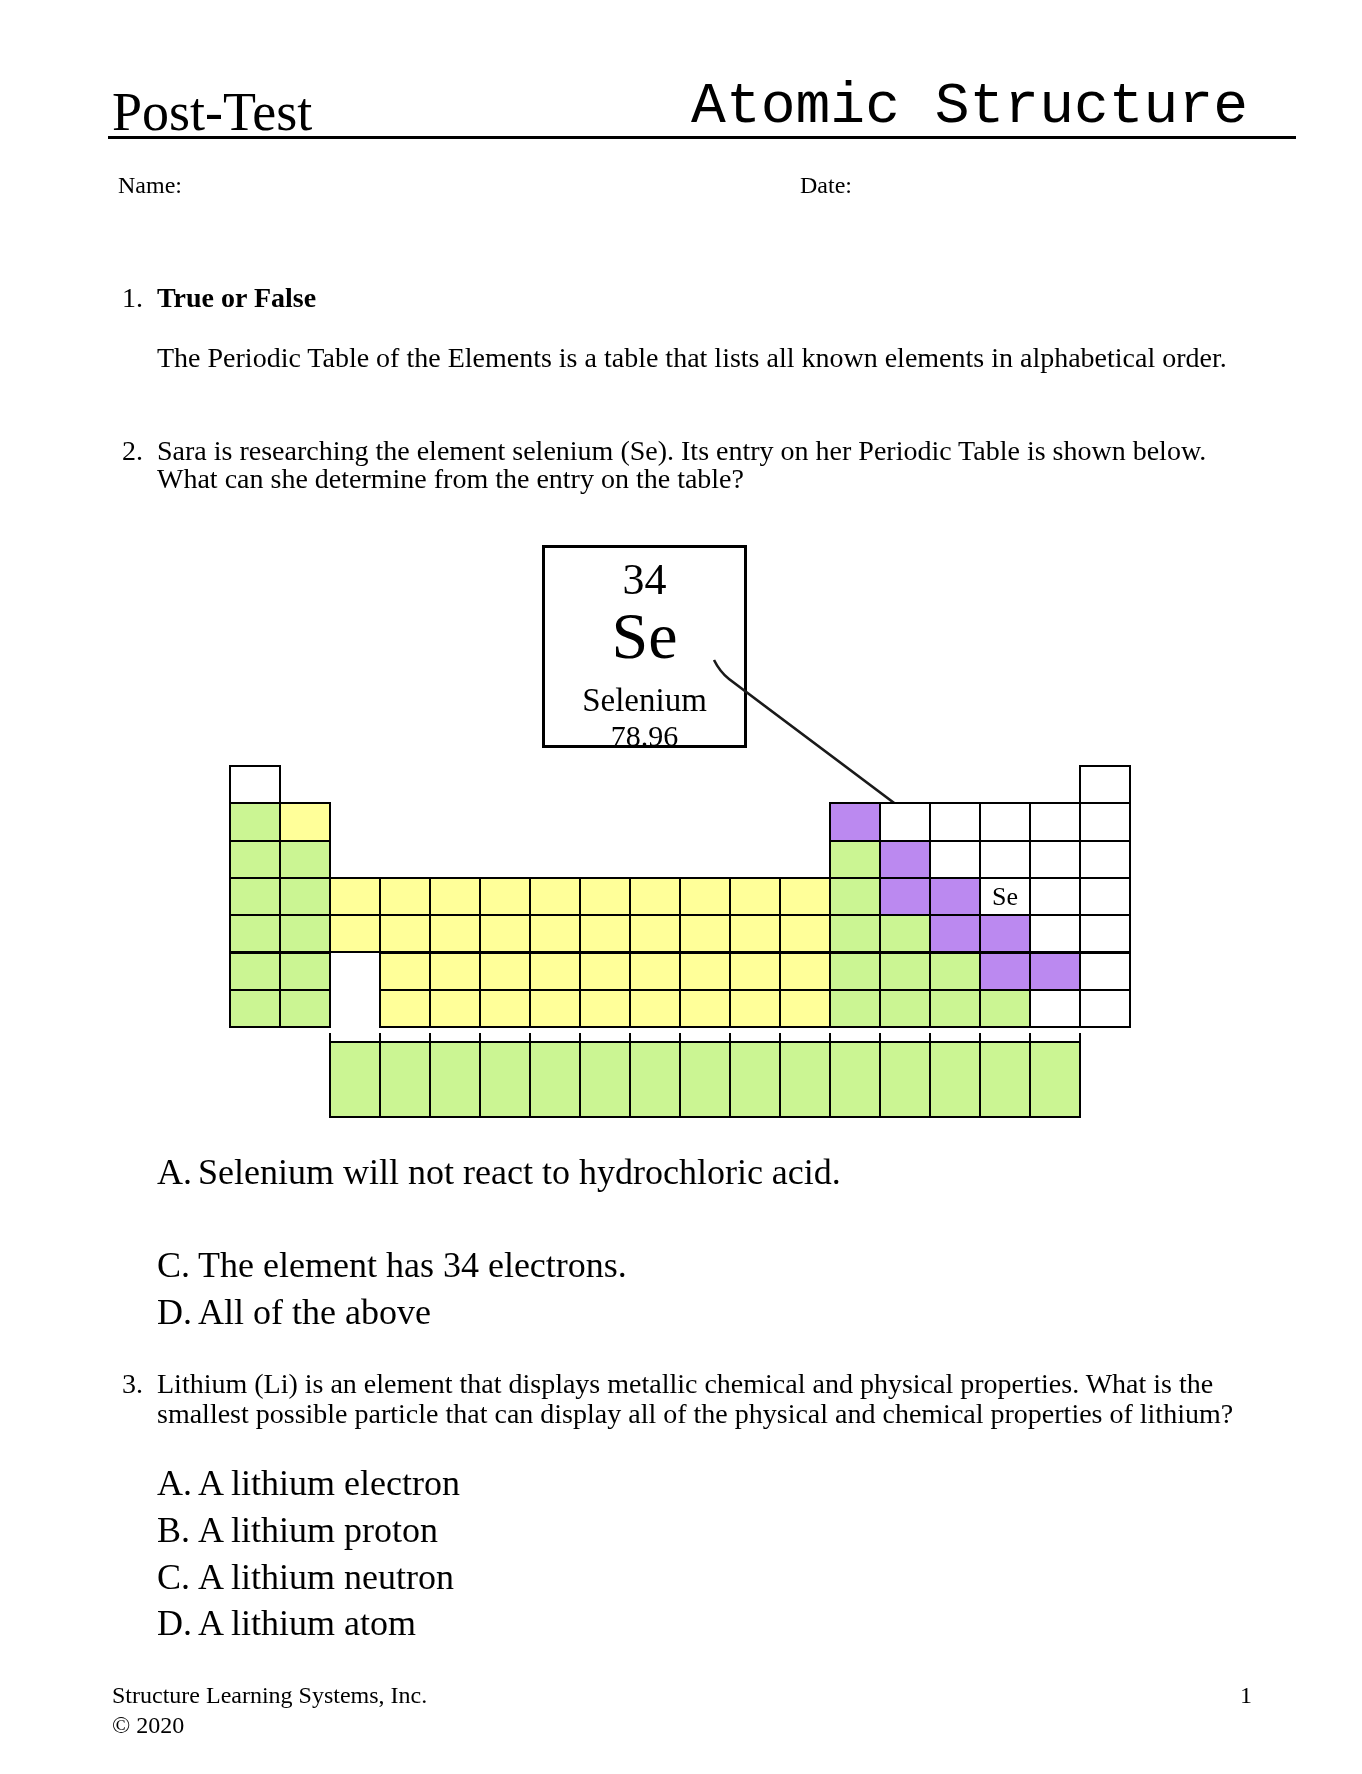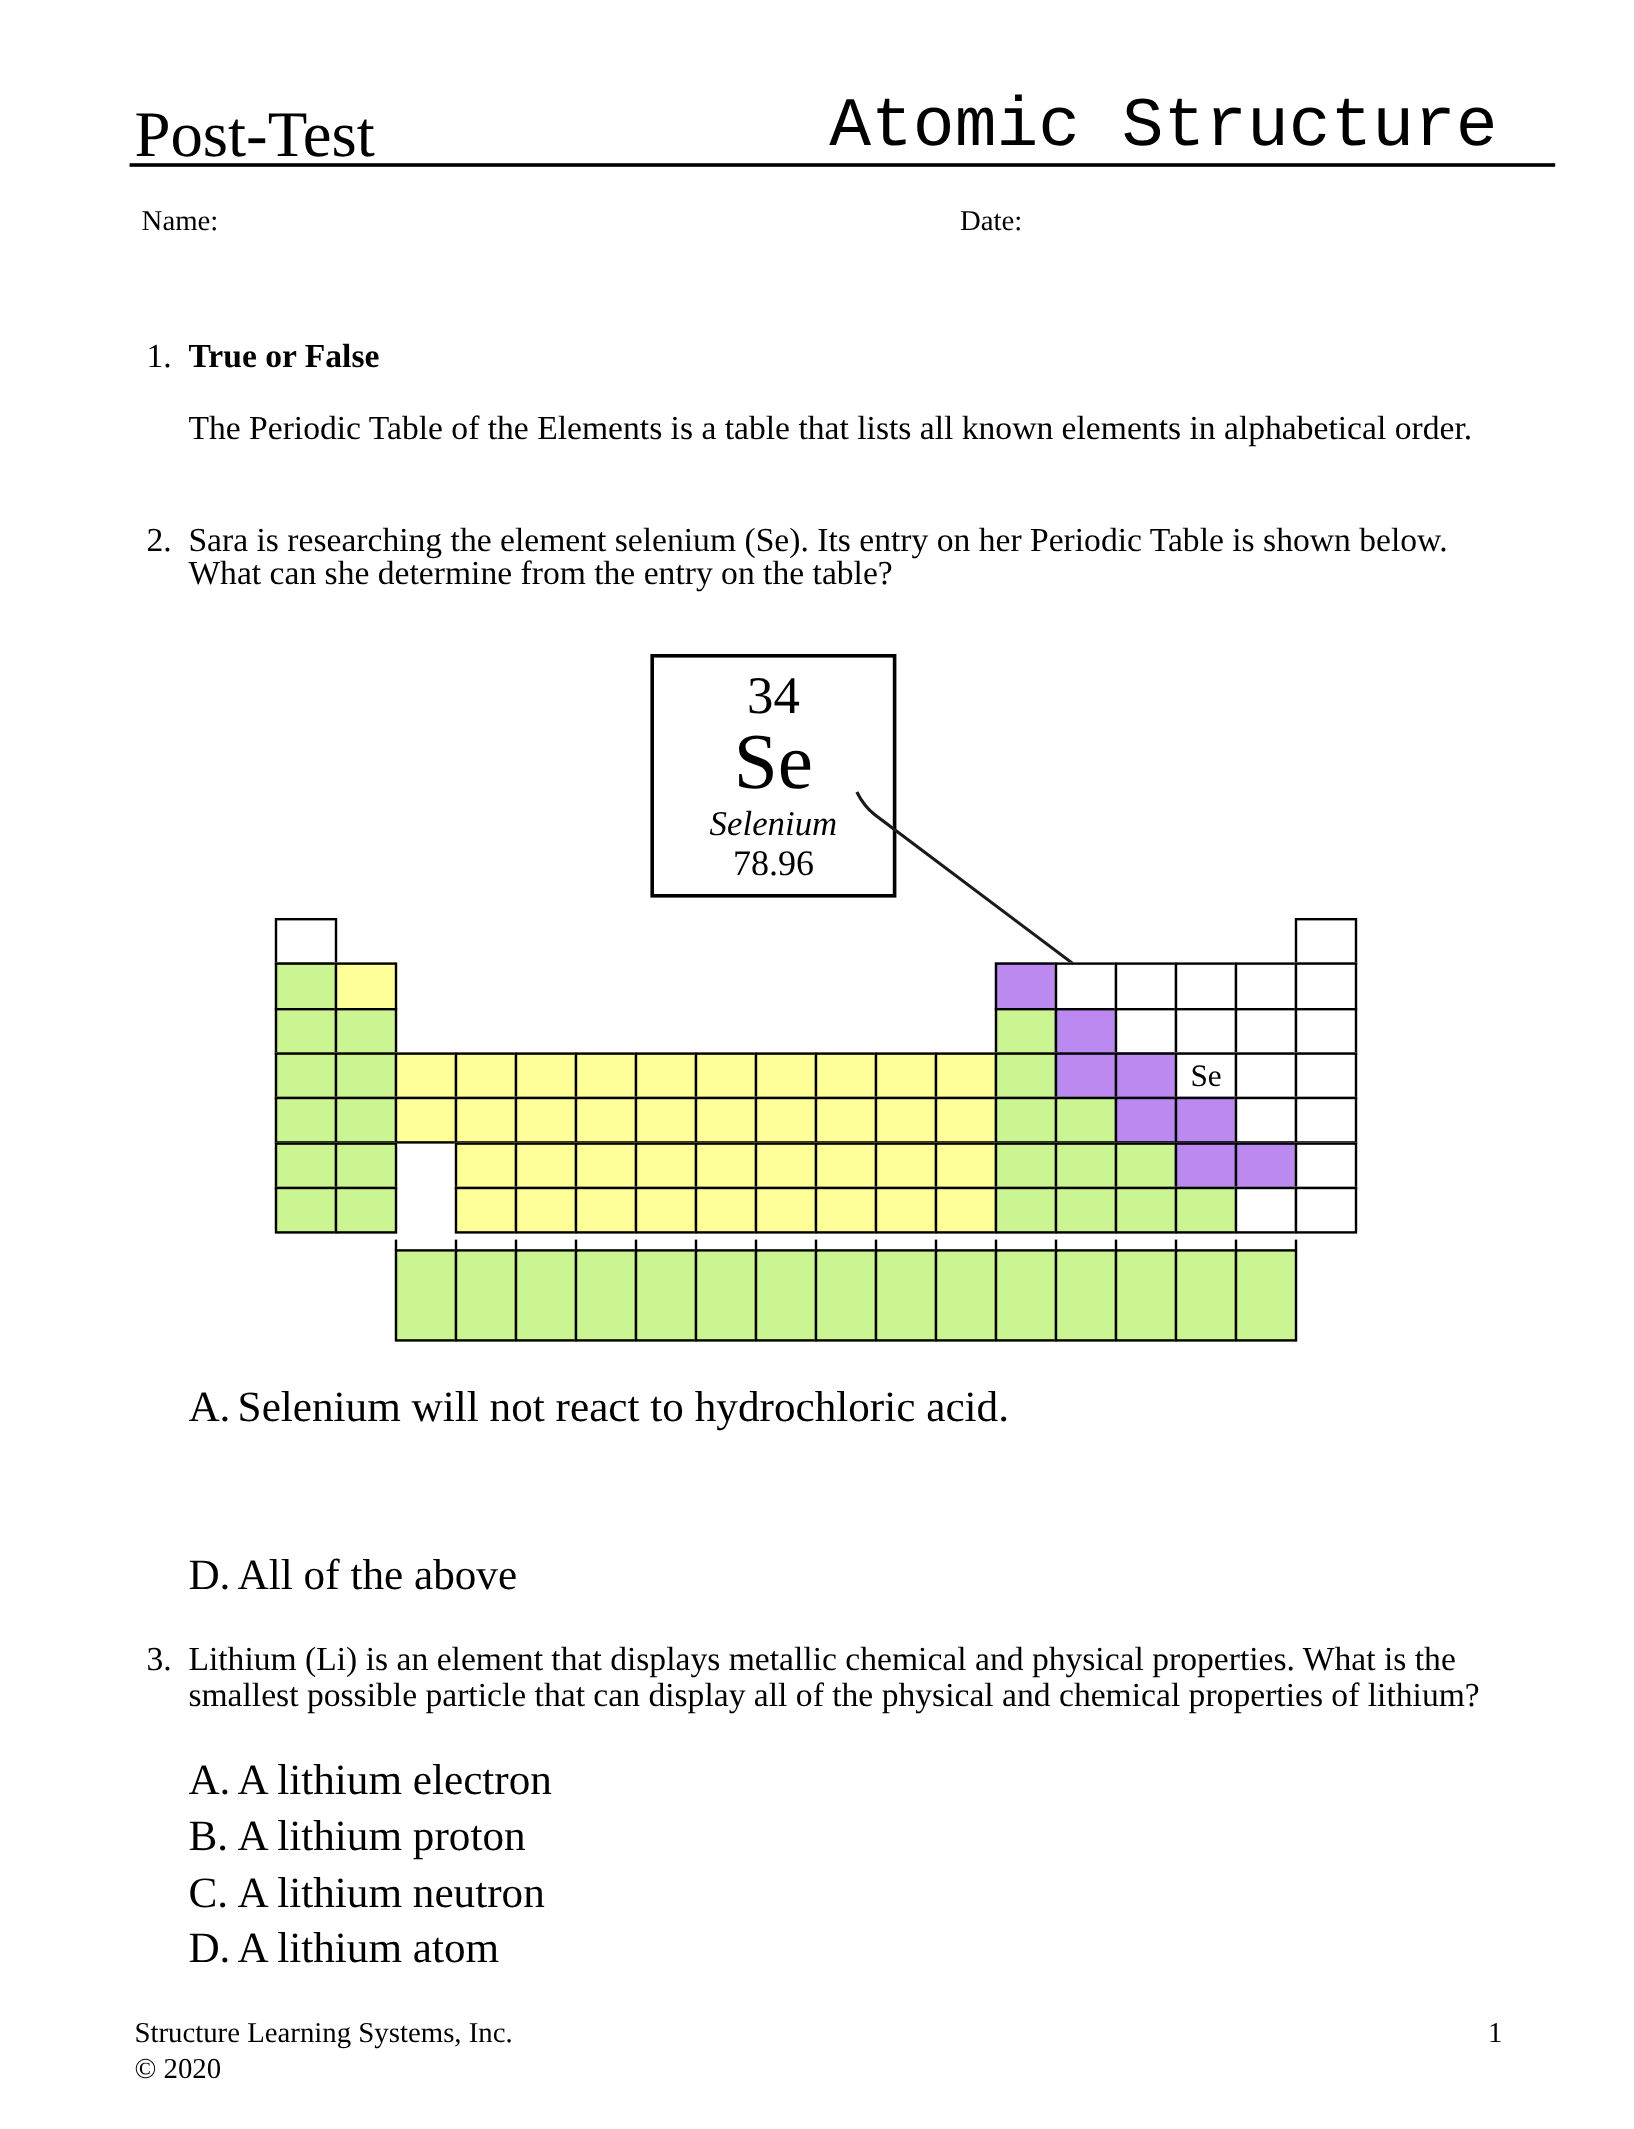--- a/index.html
+++ b/index.html
@@ -12,21 +12,21 @@
   .label-sm{font-size:24px;line-height:1;}
   .bold{font-weight:bold;}
   .qnum{position:absolute;left:122px;font-size:28px;line-height:1;}
   .qline{position:absolute;left:157px;font-size:28px;line-height:1;}
   .opt{position:absolute;left:157px;font-size:36px;line-height:1;white-space:pre;}
   .opt-label{display:inline-block;width:41px;}
   
   .card{position:absolute;left:542px;top:545px;width:205px;height:203px;border:3px solid #000;box-sizing:border-box;text-align:center;}
   .card .num{font-size:44px;line-height:1;margin-top:10px;}
   .card .sym{font-size:66px;line-height:1;margin-top:1px;}
-  .card .nm{font-size:29px;line-height:1.05;margin-top:3px;font-style:italic;}
+  .card .nm{font-size:33px;line-height:1.05;margin-top:14px;}
   .card .mass{font-size:30px;line-height:1;margin-top:3px;}
   
   .pt-cell{position:absolute;border:2px solid #000;box-sizing:border-box;display:flex;align-items:center;justify-content:center;}
   .pt-se-label{font-size:26px;line-height:1;}
   .pt-tick{position:absolute;width:2px;height:9px;background:#000;}
   .footer-txt{font-size:24px;line-height:1;}
   svg.overlay{position:absolute;left:0;top:0;pointer-events:none;}
 </style>
 </head>
 <body>
@@ -177,20 +177,21 @@
       <div class="pt-tick" style="left: 779px; top: 1033px;"></div>
       <div class="pt-tick" style="left: 829px; top: 1033px;"></div>
       <div class="pt-tick" style="left: 879px; top: 1033px;"></div>
       <div class="pt-tick" style="left: 929px; top: 1033px;"></div>
       <div class="pt-tick" style="left: 979px; top: 1033px;"></div>
       <div class="pt-tick" style="left: 1029px; top: 1033px;"></div>
       <div class="pt-tick" style="left: 1079px; top: 1033px;"></div>
     </div>
 
   <div class="opt" style="top:1154px;"><span class="opt-label">A.</span><span>Selenium will not react to hydrochloric acid.</span></div>
+  <div class="opt" style="top:1247px;"><span class="opt-label">C.</span><span>The element has 34 electrons.</span></div>
   <div class="opt" style="top:1294px;"><span class="opt-label">D.</span><span>All of the above</span></div>
 
   <div class="qnum" style="top:1370px;">3.</div>
   <div class="qline" style="top:1370px;">Lithium (Li) is an element that displays metallic chemical and physical properties.  What is the</div>
   <div class="qline" style="top:1400px;">smallest possible particle that can display all of the physical and chemical properties of lithium?</div>
 
   <div class="opt" style="top:1465px;"><span class="opt-label">A.</span><span>A lithium electron</span></div>
   <div class="opt" style="top:1512px;"><span class="opt-label">B.</span><span>A lithium proton</span></div>
   <div class="opt" style="top:1559px;"><span class="opt-label">C.</span><span>A lithium neutron</span></div>
   <div class="opt" style="top:1605px;"><span class="opt-label">D.</span><span>A lithium atom</span></div>

